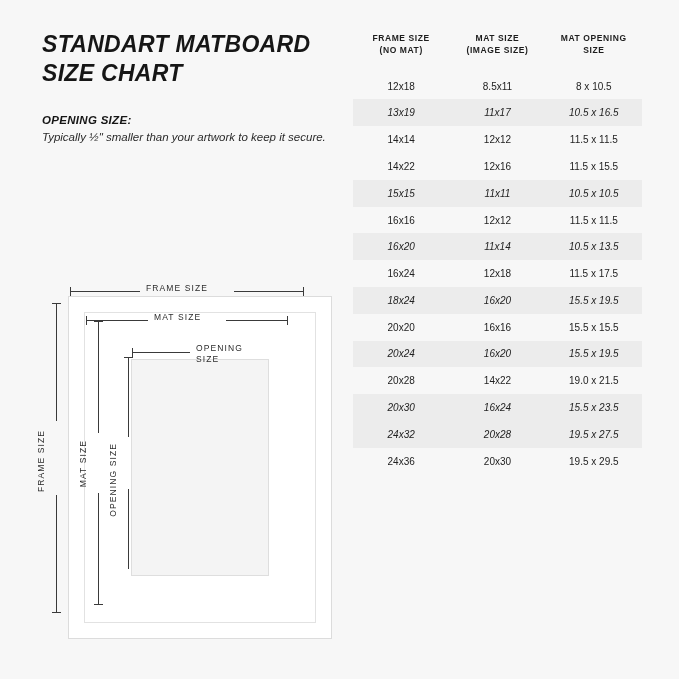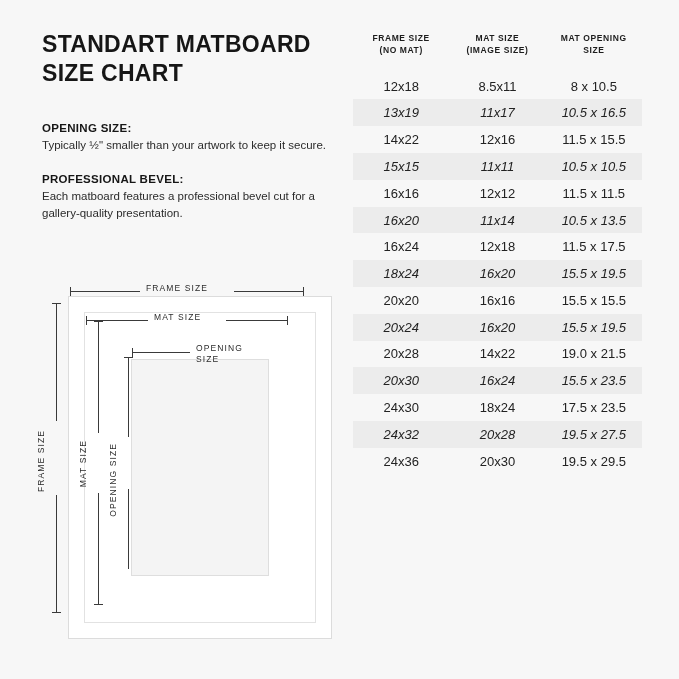--- a/index.html
+++ b/index.html
@@ -20,31 +20,32 @@
     height: 679px;
     background: #f7f7f7;
   }
 
   
   .left-col {
     position: absolute;
     left: 42px;
     top: 30px;
     width: 292px;
+    font-style: italic;
   }
   .main-title {
     font-size: 23px;
     font-weight: bold;
     letter-spacing: 0.3px;
     line-height: 1.25;
     margin: 0 0 0 0;
     color: #161616;
   }
   .note-block {
-    margin-top: 34px;
+    margin-top: 26px;
   }
   .note-block.second {
     margin-top: 20px;
   }
   .note-title {
     font-size: 11.5px;
     font-weight: bold;
     letter-spacing: 0.3px;
     margin-bottom: 3px;
     color: #161616;
@@ -179,21 +180,21 @@
     font-size: 8.5px;
     font-weight: bold;
     letter-spacing: 0.6px;
     color: #1d1d1d;
     padding: 0 0 16px 0;
     text-align: center;
     line-height: 1.45;
     vertical-align: top;
   }
   table.size-table td {
-    font-size: 13px;
+    font-size: 10px;
     color: #222222;
     text-align: center;
     height: 26.8px;
     padding: 0;
     vertical-align: middle;
   }
   table.size-table tr.alt td {
     background: #ececec;
     font-style: italic;
   }
@@ -207,24 +208,20 @@
 <div class="page">
 
   <div class="left-col">
     <h1 class="main-title">STANDART MATBOARD SIZE CHART</h1>
 
     <div class="note-block">
       <div class="note-title">OPENING SIZE:</div>
       <div class="note-body">Typically ½" smaller than your artwork to keep it secure.</div>
     </div>
 
-    <div class="note-block second">
-      <div class="note-title">PROFESSIONAL BEVEL:</div>
-      <div class="note-body">Each matboard features a professional bevel cut for a gallery-quality presentation.</div>
-    </div>
   </div>
 
   <div class="diagram">
 
     <div class="frame-outer">
       <div class="mat-area">
         <div class="opening-area"></div>
       </div>
     </div>
 
@@ -285,20 +282,25 @@
             <td class="col-a">12x18</td>
             <td class="col-b">8.5x11</td>
             <td class="col-c">8 x 10.5</td>
           </tr>
           <tr class="alt">
             <td class="col-a">13x19</td>
             <td class="col-b">11x17</td>
             <td class="col-c">10.5 x 16.5</td>
           </tr>
           <tr>
+            <td class="col-a">14x14</td>
+            <td class="col-b">12x12</td>
+            <td class="col-c">11.5 x 11.5</td>
+          </tr>
+          <tr>
             <td class="col-a">14x22</td>
             <td class="col-b">12x16</td>
             <td class="col-c">11.5 x 15.5</td>
           </tr>
           <tr class="alt">
             <td class="col-a">15x15</td>
             <td class="col-b">11x11</td>
             <td class="col-c">10.5 x 10.5</td>
           </tr>
           <tr>
@@ -334,25 +336,20 @@
           <tr>
             <td class="col-a">20x28</td>
             <td class="col-b">14x22</td>
             <td class="col-c">19.0 x 21.5</td>
           </tr>
           <tr class="alt">
             <td class="col-a">20x30</td>
             <td class="col-b">16x24</td>
             <td class="col-c">15.5 x 23.5</td>
           </tr>
-          <tr>
-            <td class="col-a">24x30</td>
-            <td class="col-b">18x24</td>
-            <td class="col-c">17.5 x 23.5</td>
-          </tr>
           <tr class="alt">
             <td class="col-a">24x32</td>
             <td class="col-b">20x28</td>
             <td class="col-c">19.5 x 27.5</td>
           </tr>
           <tr>
             <td class="col-a">24x36</td>
             <td class="col-b">20x30</td>
             <td class="col-c">19.5 x 29.5</td>
           </tr>

